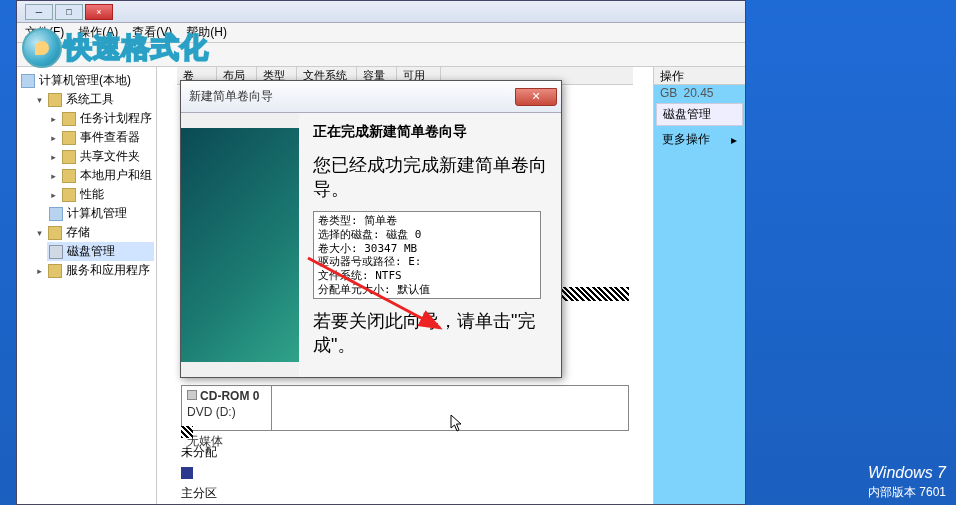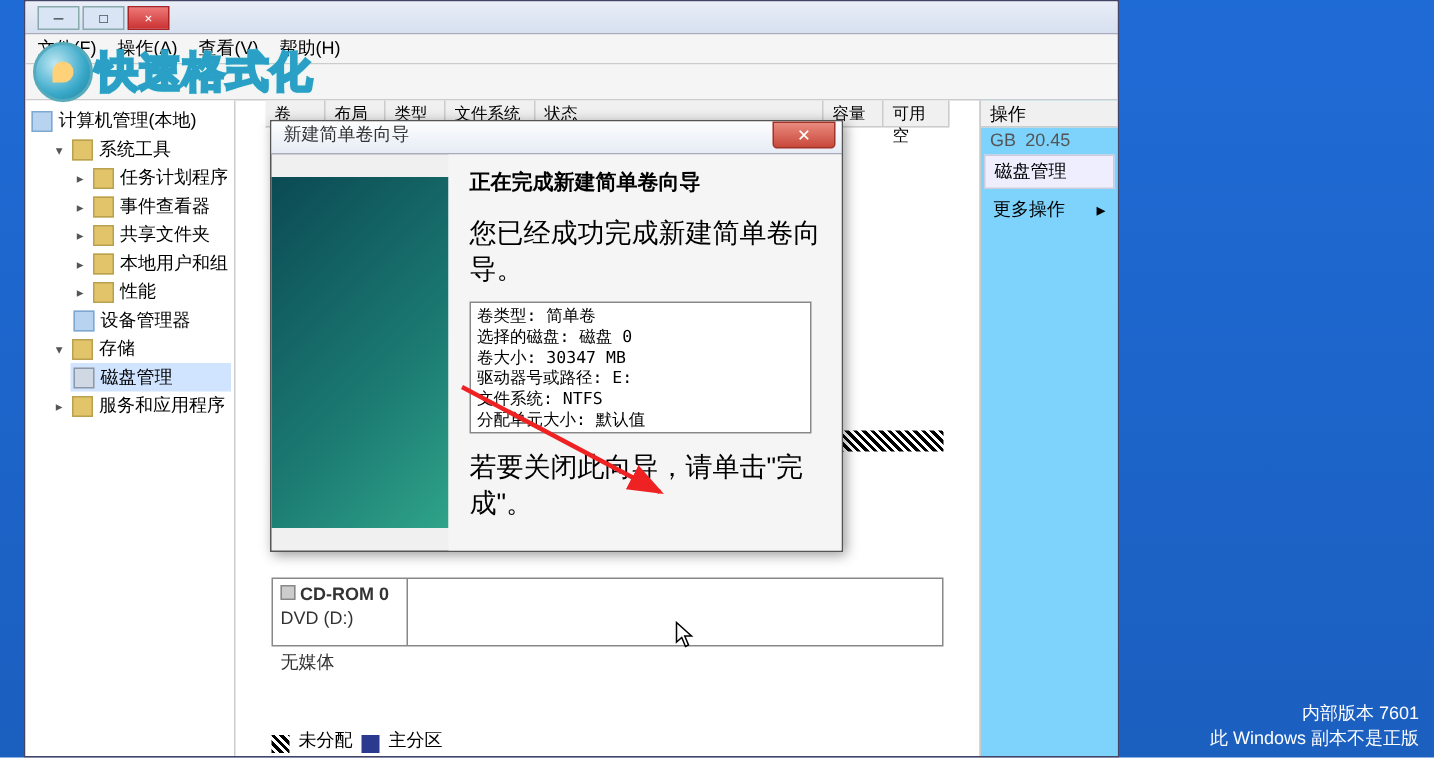--- a/index.html
+++ b/index.html
@@ -28,30 +28,30 @@
 .center { flex:1; display:flex; flex-direction:column; }
 .colhdr { height:18px; background:#f0f0f0; border-bottom:1px solid #ccc; display:flex; }
 .colhdr span { border-right:1px solid #ccc; padding:1px 6px; font-size:11px; }
 .diskarea { flex:1; position:relative; }
 
 .disk-row { position:absolute; left:4px; right:4px; height:46px; border:1px solid #888; display:flex; background:#fff;}
 .disk-row .dl { width:90px; border-right:1px solid #888; padding:3px 5px; font-size:11px; color:#333; line-height:1.3; }
 .disk-row .dr { flex:1; padding:3px 5px; font-size:11px; }
 .disk-row.cdrom { top:300px;justify-content:flex-end; }
 .patt { background: repeating-linear-gradient(45deg,#000,#000 2px,#fff 2px,#fff 4px); height:14px; display:inline-block;}
-.legend { position:absolute; left:4px; bottom:2px; display:flex; gap:6px; align-items:flex-end; font-size:11px;}
+.legend { position:absolute; left:4px; bottom:2px; display:flex; gap:6px; align-items:flex-start; font-size:11px;flex-direction:column;}
 .legend .sw { width:12px; height:12px; display:inline-block; }
 
 .right-pane { width:92px; border-left:1px solid #ccc; background:#7dd3fc; }
 .right-pane .hdr { background:#eef; border:1px solid #ccd; padding:2px 6px; margin:2px; }
 .right-pane .lnk { padding:3px 8px; display:flex; align-items:center; justify-content:space-between;text-align:right;}
 
 
 .dialog { position:absolute; left:180px; top:80px; width:382px; background:#f0f0f0; border:1px solid #555; box-shadow:2px 2px 8px rgba(0,0,0,.4); }
-.dlg-title { height:22px; background: linear-gradient(#fdfdfe,#e6ecf5); border-bottom:1px solid #aab; display:flex; padding:0 0 0 8px;}
+.dlg-title { height:32px; background: linear-gradient(#fdfdfe,#e6ecf5); border-bottom:1px solid #aab; display:flex; align-items:center; padding:0 0 0 8px;}
 .dlg-title .dt { flex:1; color:#333; }
 .dlg-close { width:42px; height:18px; background:linear-gradient(#e98a7e,#c8493b); color:#fff; display:flex; align-items:center; justify-content:center; font-size:11px; cursor:pointer; border:1px solid #a03328; border-radius:0 0 3px 3px; margin-right:4px;}
 .dlg-body { display:flex; padding: 0; align-items: center; }
 .dlg-side { width:118px; height:234px; background:linear-gradient(135deg,#0b4a54,#1b7a72 60%,#2fa389); }
 .dlg-main { flex:1; padding:10px 14px; background:#f5f5f5;}
 .dlg-h { font-size:14px; font-weight:bold; margin-bottom:12px;}
 .dlg-p { font-size:18px; margin-bottom:10px; }
 .dlg-list { width:228px; height:88px; border:1px solid #888; background:#fff; padding:2px 4px; font-size:11px; line-height:1.25; white-space:pre; overflow:hidden; font-family: SimSun, monospace;}
 .dlg-foot { padding:10px 12px; display:flex; justify-content:flex-end; gap:6px; border-top:1px solid #ddd; background:#f0f0f0;}
 .btn { width:74px; height:22px; border:1px solid #888; background:linear-gradient(#fdfdfd,#e2e2e2); cursor:pointer; font-size:12px;}
@@ -135,21 +135,21 @@
             <li>
                 <div class="tree-item">
                   <span class="exp">▸</span>
                   <span class="ico"></span>
                   <span>性能</span>
                 </div>
               </li>
             <li>
                 <div class="tree-item">
                   <span class="ico sys"></span>
-                  <span>设备管理器</span>
+                  <span>计算机管理</span>
                 </div>
               </li>
           </ul>
         </li>
         <li>
           <div class="tree-item">
               <span class="exp">▾</span>
               <span class="ico"></span>
               <span>存储</span>
             </div>
@@ -171,21 +171,20 @@
           </li>
       </ul>
     </div>
 
     <div class="center">
       <div class="colhdr">
         <span style="width:40px">卷</span>
         <span style="width:40px">布局</span>
         <span style="width:40px">类型</span>
         <span style="width:60px">文件系统</span>
-        <span style="flex:1">状态</span>
         <span style="width:40px">容量</span>
         <span style="width:44px">可用空</span>
       </div>
       <div class="diskarea">
 
         <div style="position:absolute; top:202px; left:4px; right:4px; height:16px;"><span class="patt" style="width:100%"></span></div>
         <div class="disk-row cdrom">
           <div class="dl">
             <span style="display:inline-block;width:10px;height:10px;background:#ccc;border:1px solid #888"></span>
             <b>CD-ROM 0</b><br>
@@ -254,15 +253,15 @@
       <path d="M1,1 L1,14 L4.5,11 L7,17 L9,16 L6.5,10 L11,10 Z" fill="#fff" stroke="#000" stroke-width="1"></path>
     </svg>
 </div>
 
 <div class="logo">
   <span class="circ"></span>
   <span class="txt">快速格式化</span>
 </div>
 
 <div class="wfoot">
+  <div class="w7">Windows 7</div>
   <div>内部版本 7601</div>
-  <div>此 Windows 副本不是正版</div>
 </div>
 
 </body></html>

